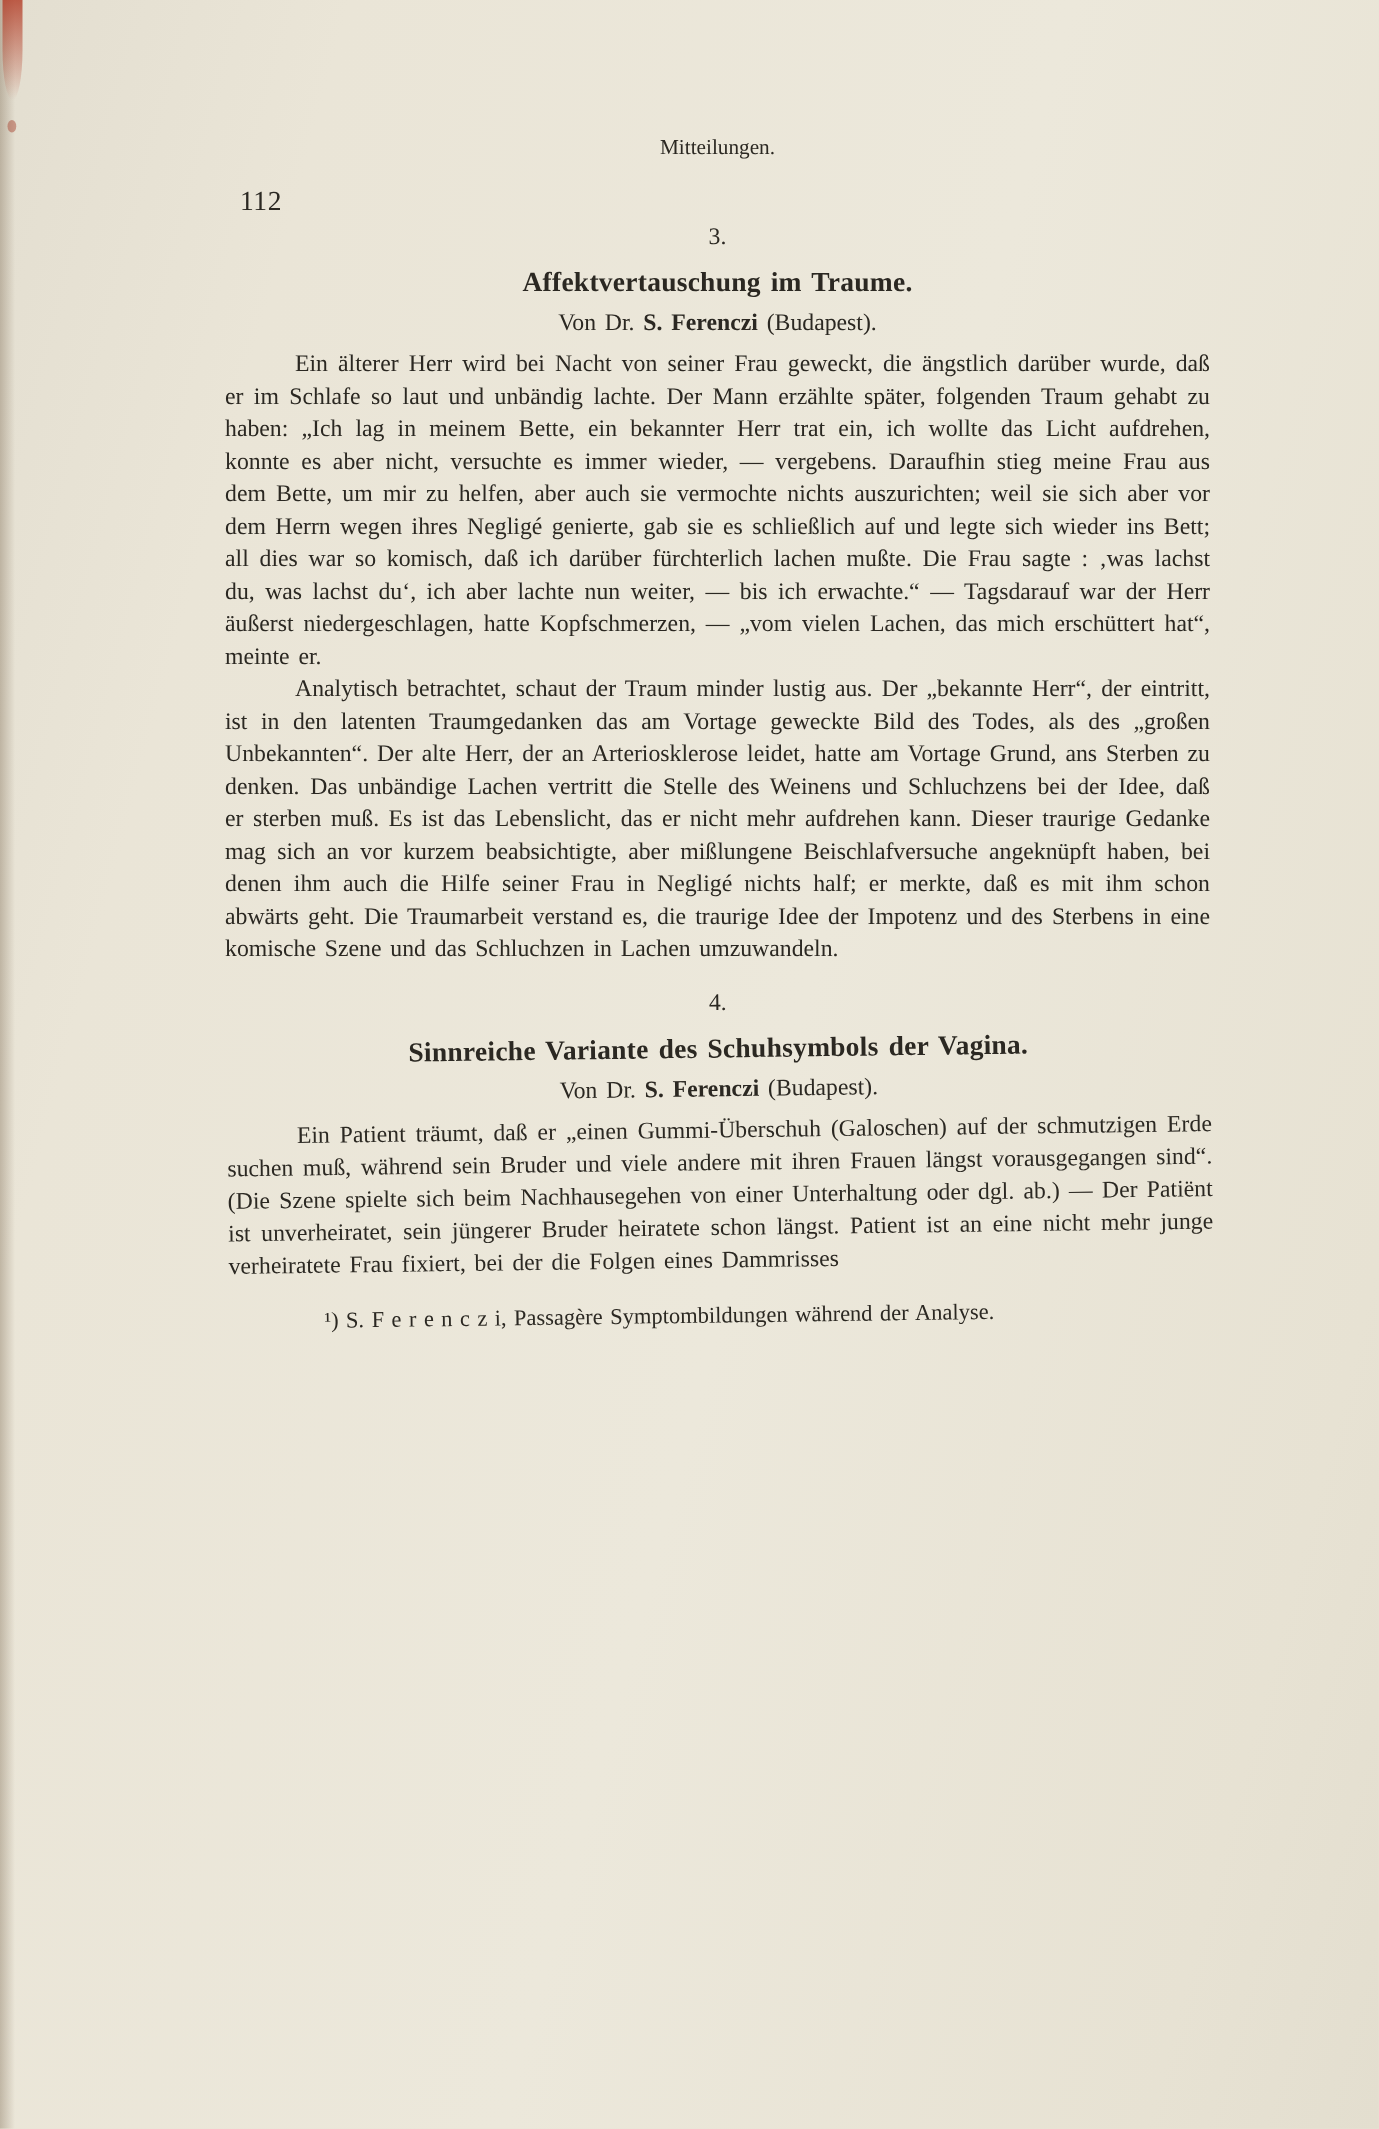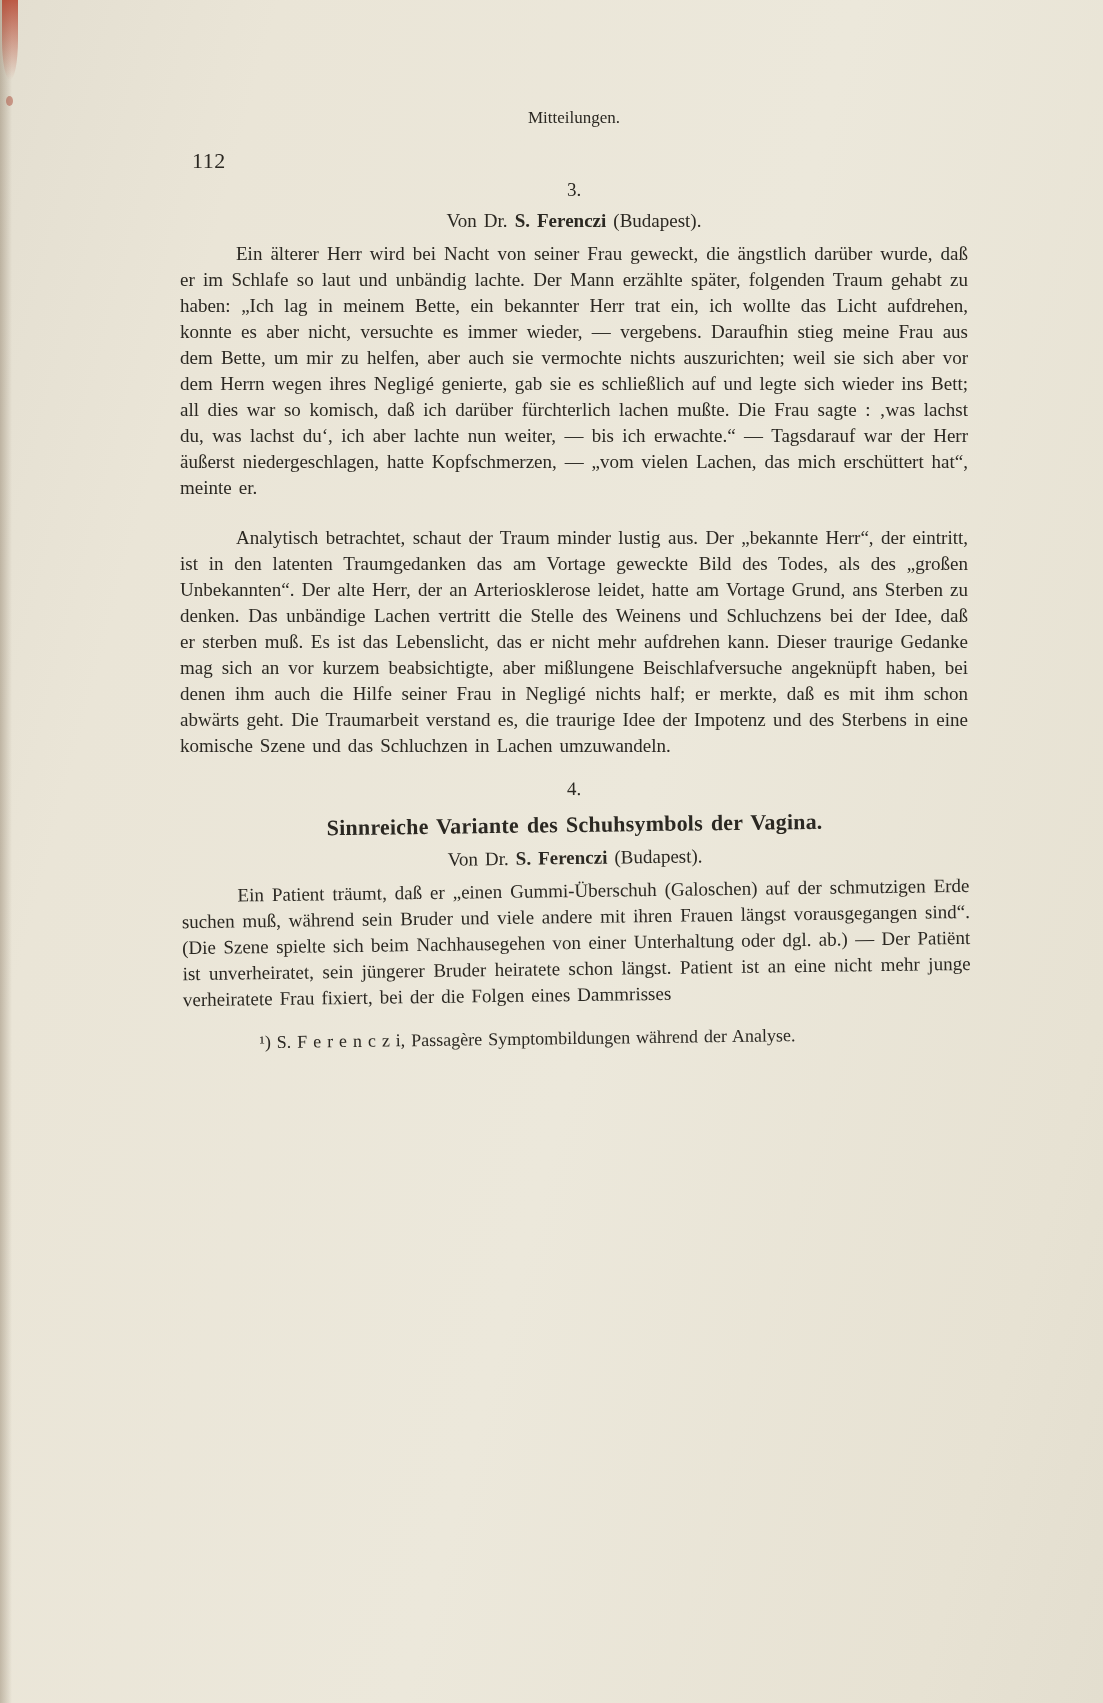--- a/index.html
+++ b/index.html
@@ -45,21 +45,21 @@
   }
 
   
   .textblock {
     position: absolute; left: 180px; top: 160px; width: 788px;
     font-size: 19px; line-height: 26px;
     text-align: justify; word-spacing: .12em;
   }
   .textblock p { margin: 0; }
   p.cont { text-indent: 0; }
-  p.indent { text-indent: 56px; margin-top: 24px; }
+  p.indent { text-indent: 56px; }
   p.first { margin-top: 7px; }
 
   .secnum { text-align: center; margin-top: 17px; font-size: 19px; text-indent: 0; }
   .art-title {
     text-align: center; font-weight: bold; font-size: 22px;
     margin: 8px 0 0 0; letter-spacing: .2px; line-height: 30px;
   }
   .byline { text-align: center; margin-top: 5px; text-indent: 0; }
   .byline .author { font-weight: bold; }
 
@@ -84,20 +84,21 @@
   <div class="corner-smudge-dot"></div>
 
   <div class="pagenum">112</div>
   <div class="running-head">Mitteilungen.</div>
 
   <main class="textblock">
 
 
     <section>
       <div class="secnum">3.</div>
+      <h2 class="art-title">Affektvertauschung im Traume.</h2>
       <div class="byline"><span>Von Dr. </span><span class="author">S. Ferenczi</span><span> (Budapest).</span></div>
       <p class="indent first">Ein älterer Herr wird bei Nacht von seiner Frau geweckt, die ängstlich darüber wurde, daß er im Schlafe so laut und unbändig lachte. Der Mann erzählte später, folgenden Traum gehabt zu haben: „Ich lag in meinem Bette, ein bekannter Herr trat ein, ich wollte das Licht aufdrehen, konnte es aber nicht, versuchte es immer wieder, — vergebens. Daraufhin stieg meine Frau aus dem Bette, um mir zu helfen, aber auch sie vermochte nichts auszurichten; weil sie sich aber vor dem Herrn wegen ihres Negligé genierte, gab sie es schließlich auf und legte sich wieder ins Bett; all dies war so komisch, daß ich darüber fürchterlich lachen mußte. Die Frau sagte : ‚was lachst du, was lachst du‘, ich aber lachte nun weiter, — bis ich erwachte.“ — Tagsdarauf war der Herr äußerst niedergeschlagen, hatte Kopfschmerzen, — „vom vielen Lachen, das mich erschüttert hat“, meinte er.</p>
       <p class="indent">Analytisch betrachtet, schaut der Traum minder lustig aus. Der „bekannte Herr“, der eintritt, ist in den latenten Traumgedanken das am Vortage geweckte Bild des Todes, als des „großen Unbekannten“. Der alte Herr, der an Arteriosklerose leidet, hatte am Vortage Grund, ans Sterben zu denken. Das unbändige Lachen vertritt die Stelle des Weinens und Schluchzens bei der Idee, daß er sterben muß. Es ist das Lebenslicht, das er nicht mehr aufdrehen kann. Dieser traurige Gedanke mag sich an vor kurzem beabsichtigte, aber mißlungene Beischlafversuche angeknüpft haben, bei denen ihm auch die Hilfe seiner Frau in Negligé nichts half; er merkte, daß es mit ihm schon abwärts geht. Die Traumarbeit verstand es, die traurige Idee der Impotenz und des Sterbens in eine komische Szene und das Schluchzen in Lachen umzuwandeln.</p>
     </section>
 
     <section class="art4">
       <div class="secnum">4.</div>
       <h2 class="art-title">Sinnreiche Variante des Schuhsymbols der Vagina.</h2>
       <div class="byline"><span>Von Dr. </span><span class="author">S. Ferenczi</span><span> (Budapest).</span></div>
       <p class="indent first">Ein Patient träumt, daß er „einen Gummi-Überschuh (Galoschen) auf der schmutzigen Erde suchen muß, während sein Bruder und viele andere mit ihren Frauen längst vorausgegangen sind“. (Die Szene spielte sich beim Nachhausegehen von einer Unterhaltung oder dgl. ab.) — Der Patiënt ist unverheiratet, sein jüngerer Bruder heiratete schon längst. Patient ist an eine nicht mehr junge verheiratete Frau fixiert, bei der die Folgen eines Dammrisses</p>

